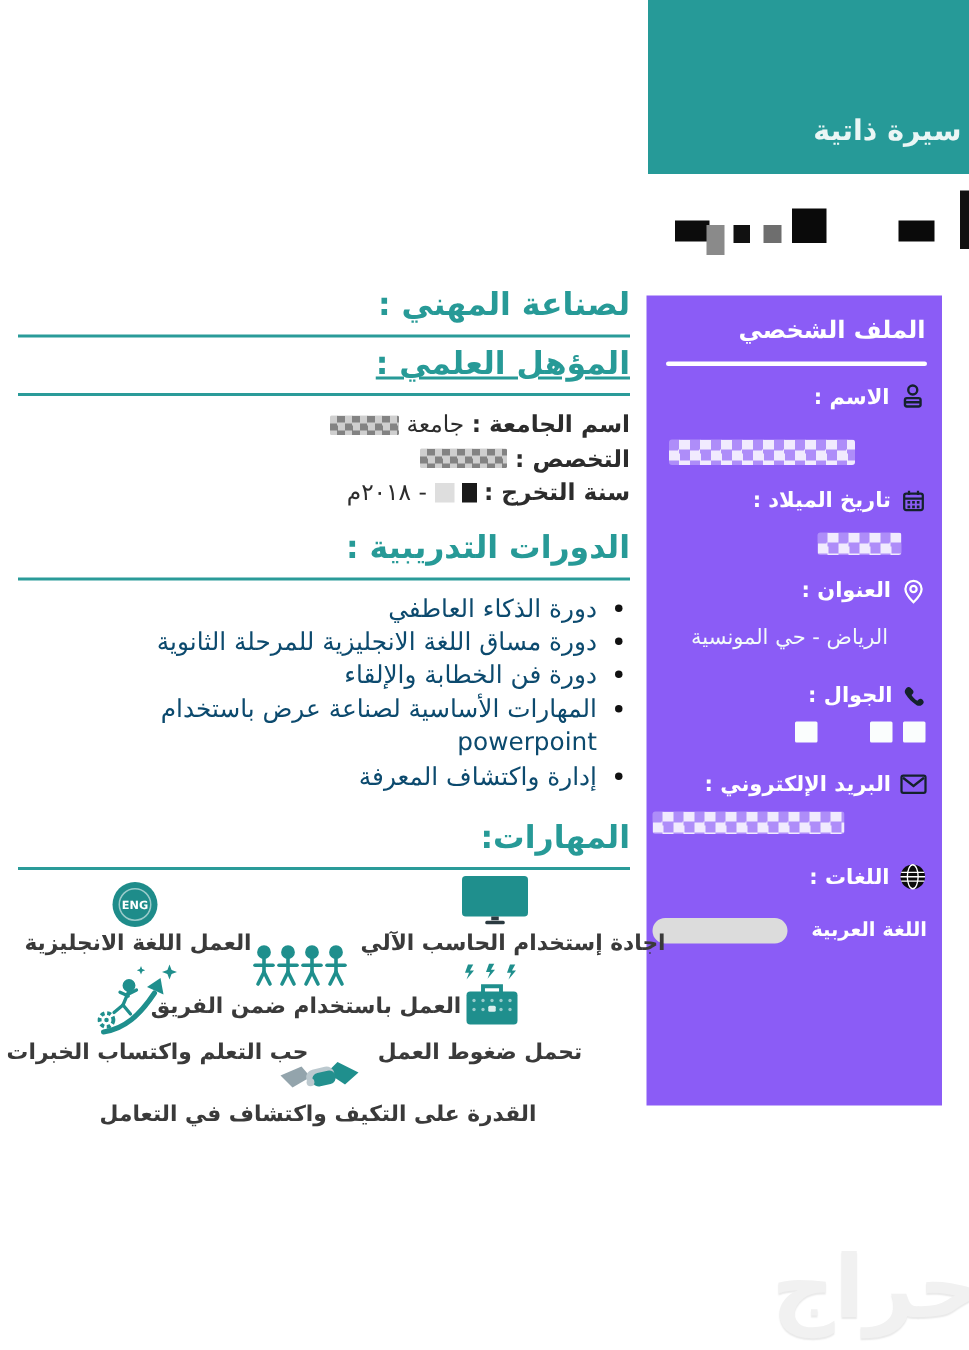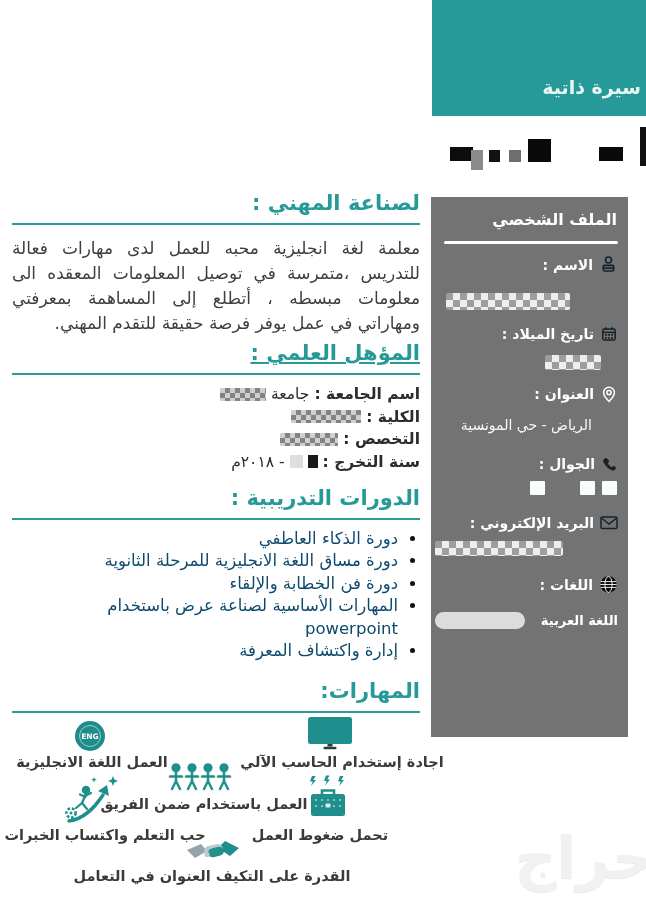--- a/index.html
+++ b/index.html
@@ -4,21 +4,21 @@
 <style>
   html,body{margin:0;padding:0;background:#ffffff;}
   .page{position:relative;width:646px;height:900px;background:#ffffff;overflow:hidden;
         font-family:"DejaVu Sans",sans-serif;}
   
   .banner{position:absolute;left:432px;top:0;width:219px;height:116px;background:#269a98;}
   .banner-title{position:absolute;right:10px;bottom:18px;color:#eaf6f5;font-size:19px;font-weight:700;direction:rtl;}
   
   .rb{position:absolute;display:block;}
   
-  .sidebar{position:absolute;left:431px;top:197px;width:197px;height:540px;background:#737373;direction:rtl;}
+  .sidebar{position:absolute;left:431px;top:197px;width:197px;height:540px;background:#8b5cf6;direction:rtl;}
   .sb-header{position:absolute;top:13px;right:11px;color:#ffffff;font-size:16px;font-weight:700;}
   .sb-rule{position:absolute;top:44px;left:13px;right:10px;height:3px;background:#ffffff;border-radius:2px;}
   .sb-row{position:absolute;right:10px;display:flex;align-items:center;gap:6px;direction:rtl;color:#fff;}
   .sb-label{font-size:14px;font-weight:700;color:#ffffff;white-space:nowrap;}
   .sb-value{position:absolute;right:36px;color:#f2fbfa;font-size:14px;direction:rtl;white-space:nowrap;}
   .px-light{position:absolute;background:repeating-conic-gradient(rgba(255,255,255,.88) 0% 25%, rgba(255,255,255,.30) 0% 50%) 0 0/14px 14px;border-radius:2px;}
   .sq-white{position:absolute;width:15px;height:14px;background:#fafdfd;border-radius:1px;}
   .lang-row{position:absolute;left:4px;right:10px;display:flex;direction:rtl;align-items:center;justify-content:space-between;}
   .lang-name{color:#ffffff;font-size:13px;font-weight:600;white-space:nowrap;}
   .lang-bar{width:90px;height:17px;background:#dcdcdc;border-radius:9px;overflow:hidden;direction:ltr;}
@@ -165,32 +165,27 @@
       <span class="lang-name">اللغة العربية</span>
       <span class="lang-bar">
         <span class="lang-fill" style="width: 38%;"></span>
       </span>
     </div>
   </aside>
 
   <main class="main">
 
     <h2 class="sec">لصناعة المهني :</h2>
-    <p class="obj-text">معلمة لغة انجليزية محبه للعمل لدى مهارات فعالة للتدريس ،متمرسة في توصيل المعلومات المعقده الى معلومات مبسطه ، أتطلع إلى المساهمة بمعرفتي ومهاراتي في عمل يوفر فرصة حقيقة للتقدم المهني.</p>
 
     <h2 class="sec m2">المؤهل العلمي :</h2>
     <div class="qual">
       <div class="qual-row">
         <span class="q-label">اسم الجامعة :</span>
         <span>جامعة</span>
         <span class="px-gray" style="width:46px"></span>
-      </div>
-      <div class="qual-row">
-        <span class="q-label">الكلية :</span>
-        <span class="px-gray" style="width:70px"></span>
       </div>
       <div class="qual-row">
         <span class="q-label">التخصص :</span>
         <span class="px-gray" style="width:58px"></span>
       </div>
       <div class="qual-row">
         <span class="q-label">سنة التخرج :</span>
         <span class="q-dark"></span>
         <span class="q-lightsq"></span>
         <span>- ٢٠١٨م</span>
@@ -310,18 +305,18 @@
 
       <span class="sk-ic" style="left:201px;top:124px">
         <svg width="56" height="30" viewBox="0 0 56 30">
           <polygon points="2,13 16,7 22,14 10,21" fill="#93a4ac"></polygon>
           <polygon points="54,11 40,4 33,11 45,19" fill="#1f8f8d"></polygon>
           <rect x="19" y="8" width="19" height="10.5" rx="5.2" fill="#bcc9cf" transform="rotate(-13 28.5 13.2)"></rect>
           <rect x="23" y="10.5" width="16" height="9" rx="4.5" fill="#23908e" transform="rotate(-13 31 15)"></rect>
           <circle cx="22" cy="17.5" r="2.6" fill="#bcc9cf"></circle>
           </svg>
       </span>
-      <span class="sk-lb" style="left:200px;top:155px">القدرة على التكيف العنوان في التعامل</span>
+      <span class="sk-lb" style="left:200px;top:155px">القدرة على التكيف واكتشاف في التعامل</span>
     </div>
   </main>
 
   <div class="watermark">حراج</div>
 </div>
 
 </body></html>

